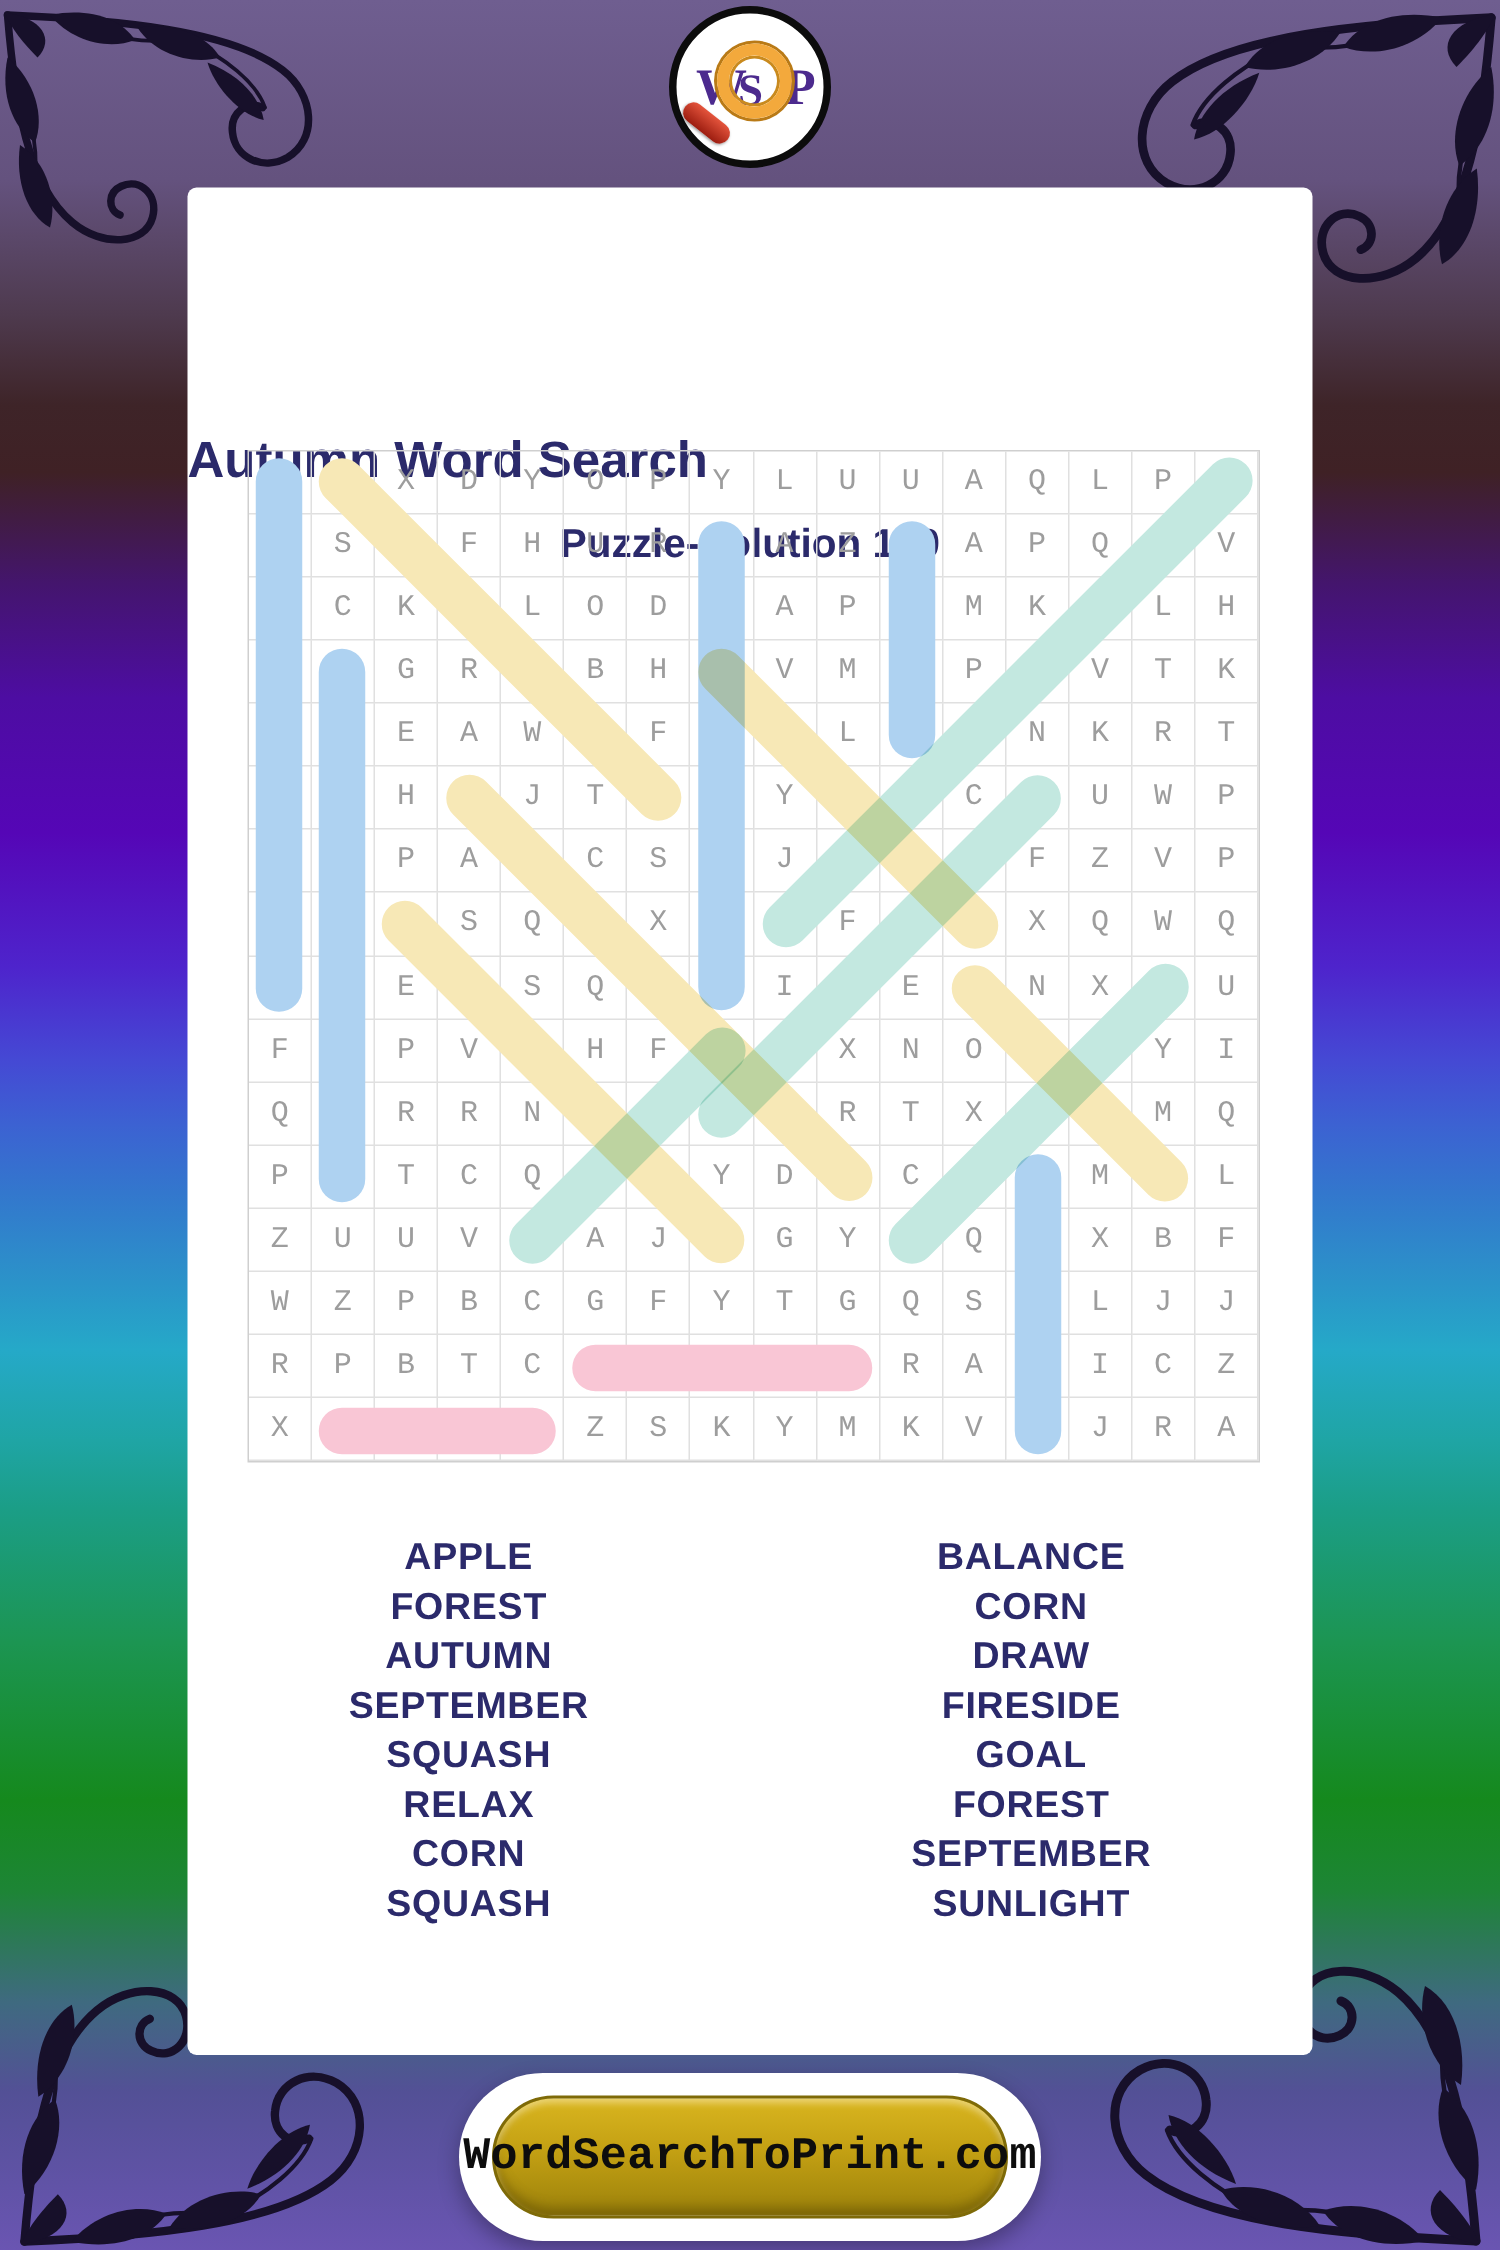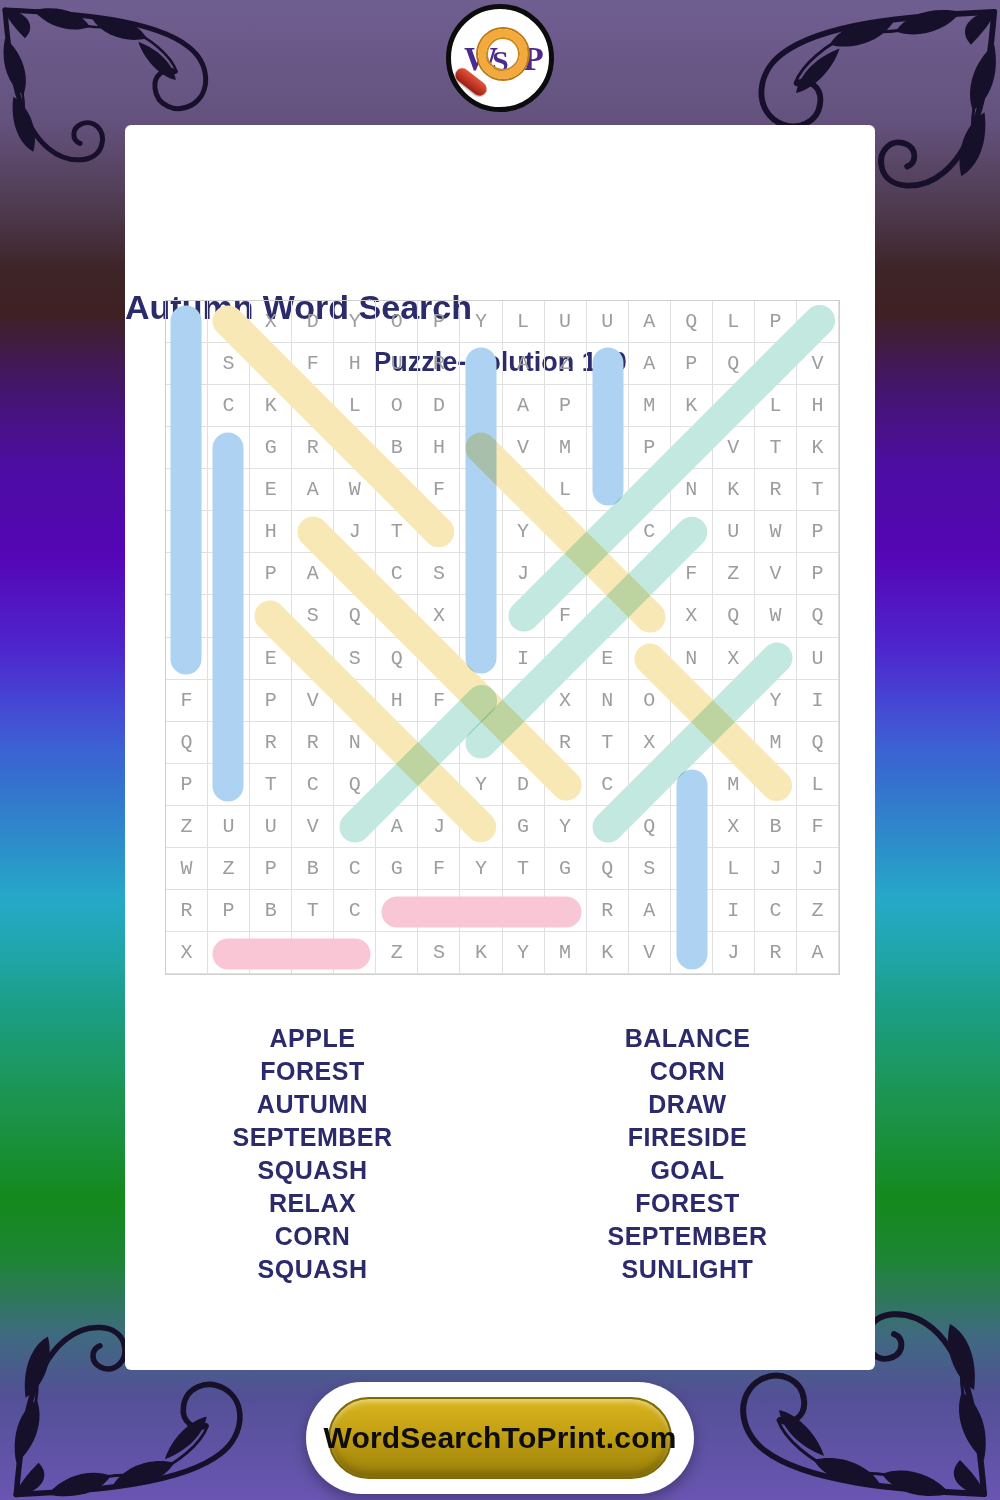--- a/index.html
+++ b/index.html
@@ -67,20 +67,21 @@
   }
   .wcol{width:50%;display:flex;flex-direction:column;align-items:center;}
   .word{
     height:33px;line-height:33px;font-size:25px;font-weight:700;color:#2b2a6b;
     letter-spacing:.5px;
   }
   .footer-pill{
     position:absolute;left:306px;top:1382px;width:388px;height:112px;
     background:#ffffff;border-radius:56px;z-index:4;
     box-shadow:0 6px 14px rgba(0,0,0,.30);
+    font-family:Liberation Mono, monospace;
   }
   .footer-btn{
     position:absolute;left:22px;top:15px;width:344px;height:82px;border-radius:41px;
     background:linear-gradient(180deg,#d9b51f 0%,#c3a013 45%,#9c820b 100%);
     border:2px solid #7e6a08;box-sizing:border-box;
     box-shadow:inset 0 3px 5px rgba(255,243,190,.55), inset 0 -5px 8px rgba(80,62,0,.45);
     display:flex;align-items:center;justify-content:center;
     font-size:30px;font-weight:700;color:#0d0d0d;letter-spacing:.2px;
   }
 </style>

